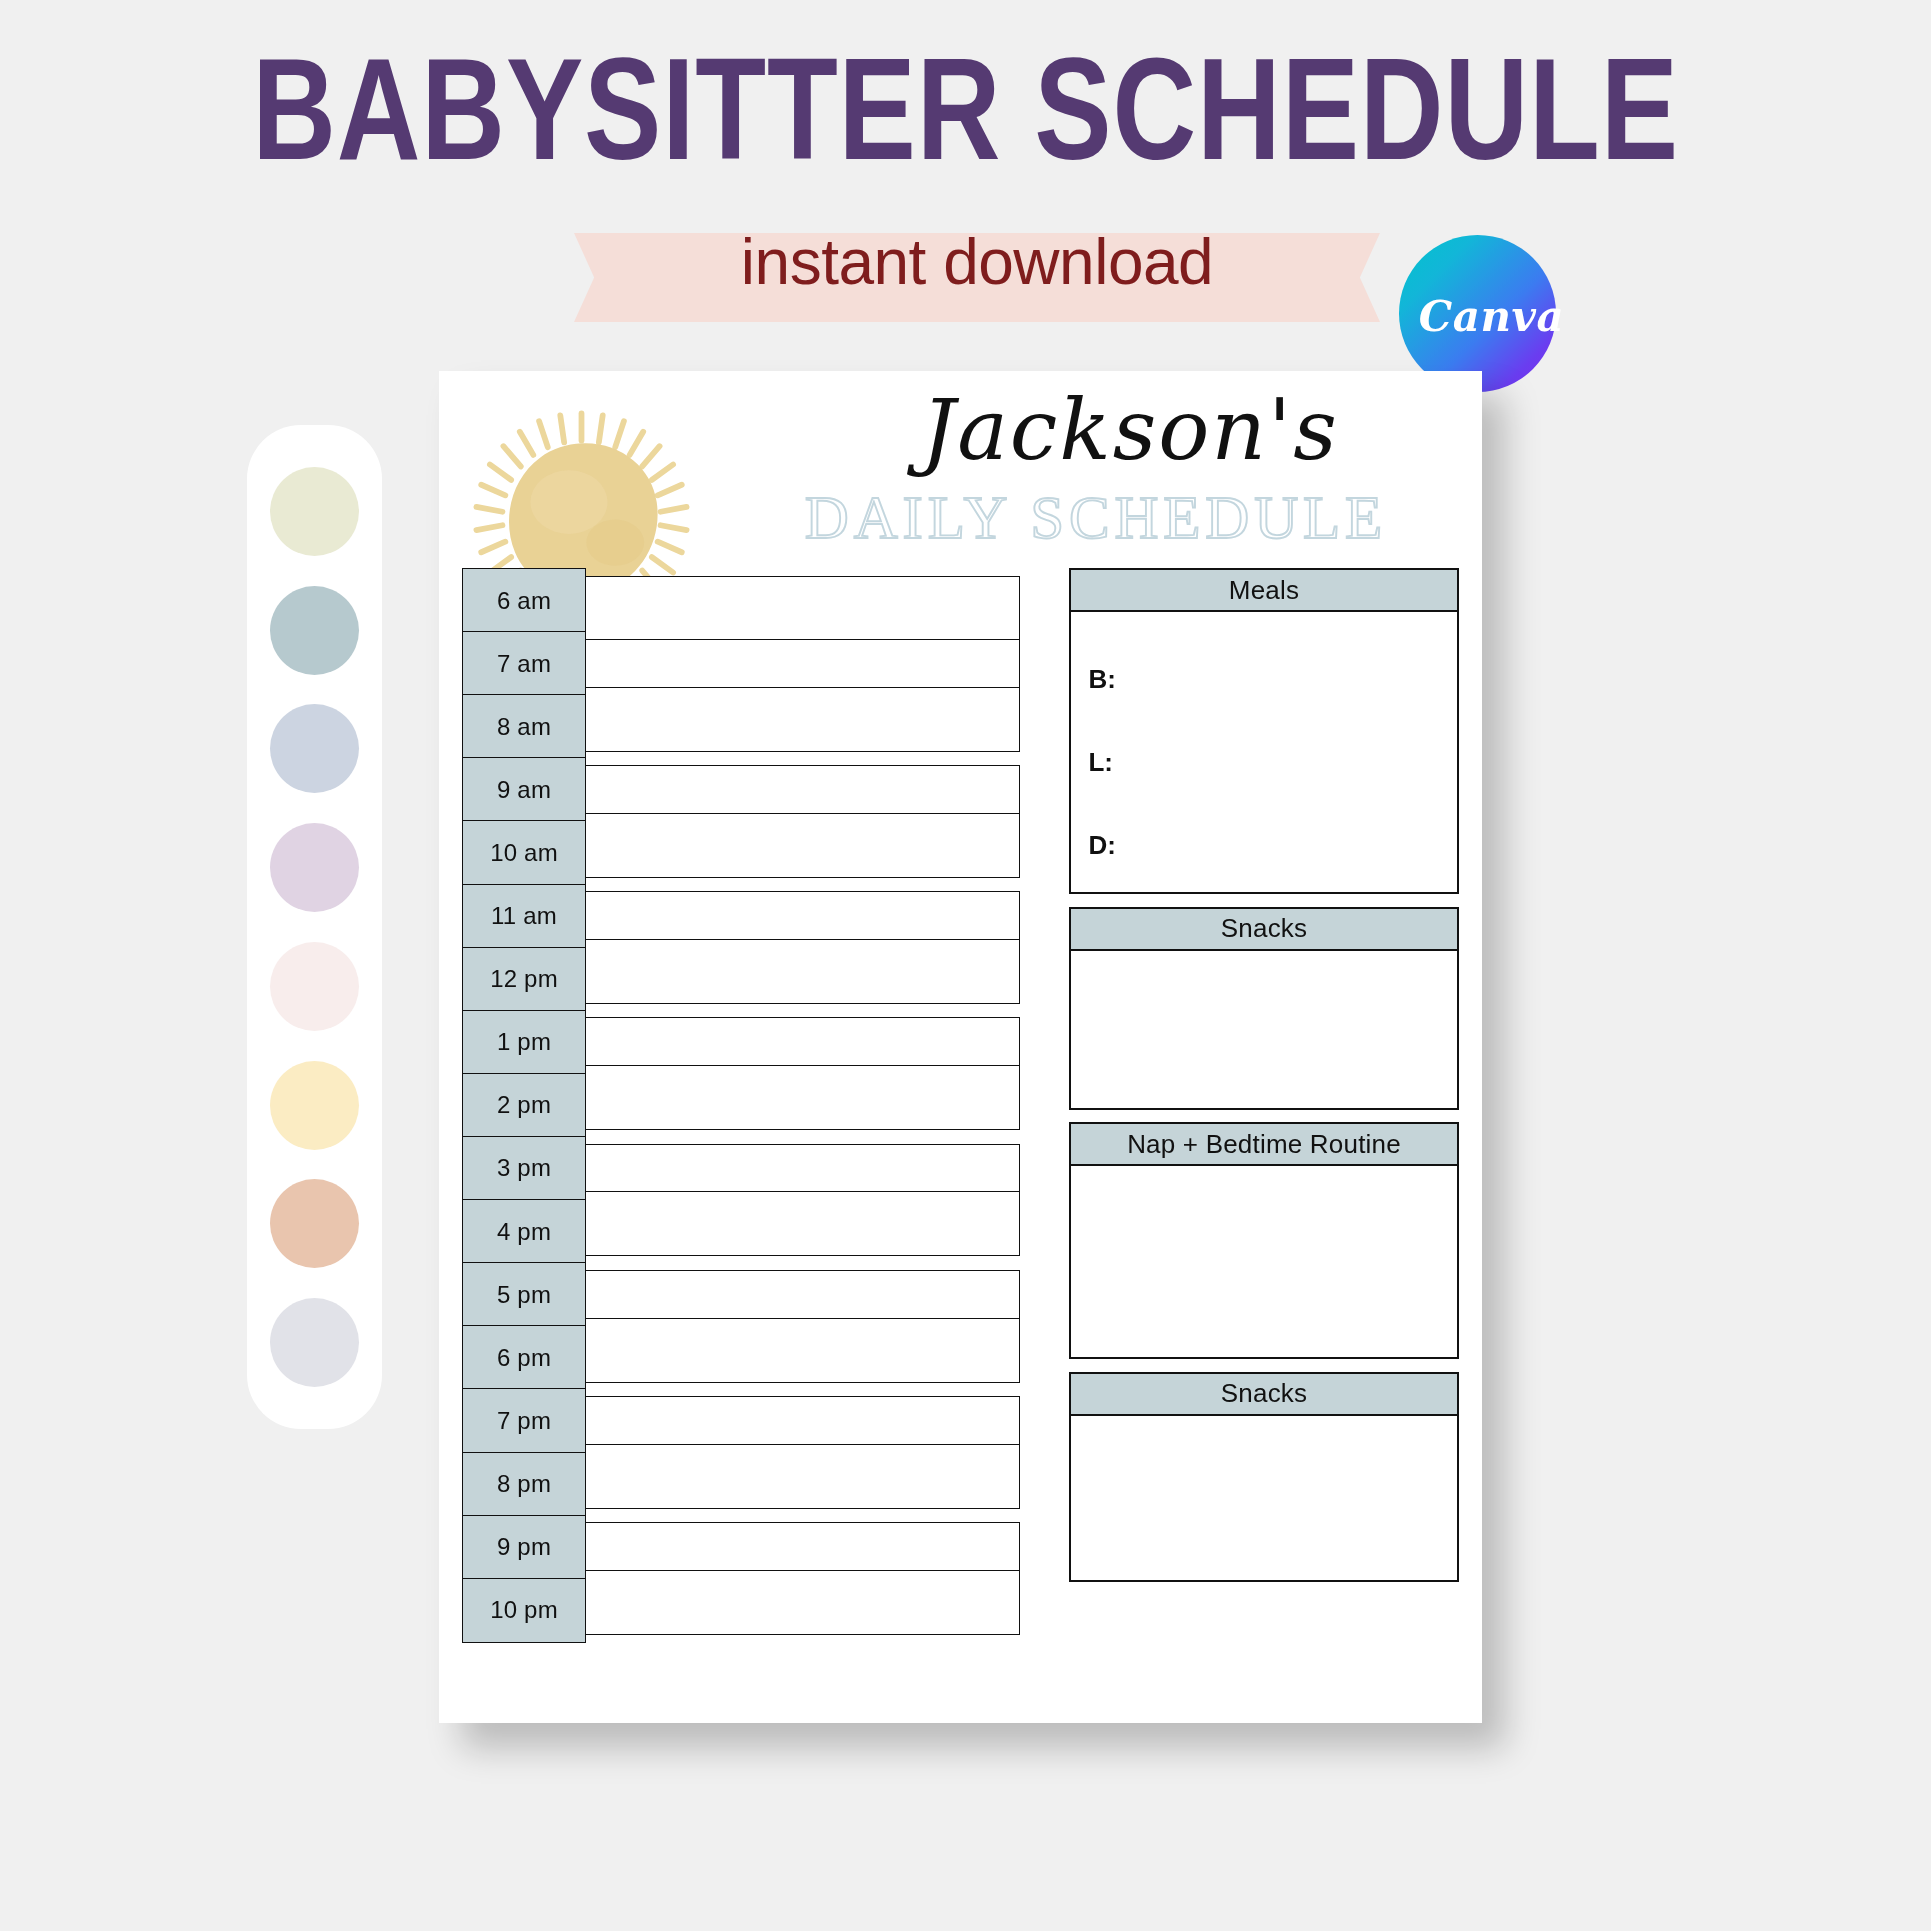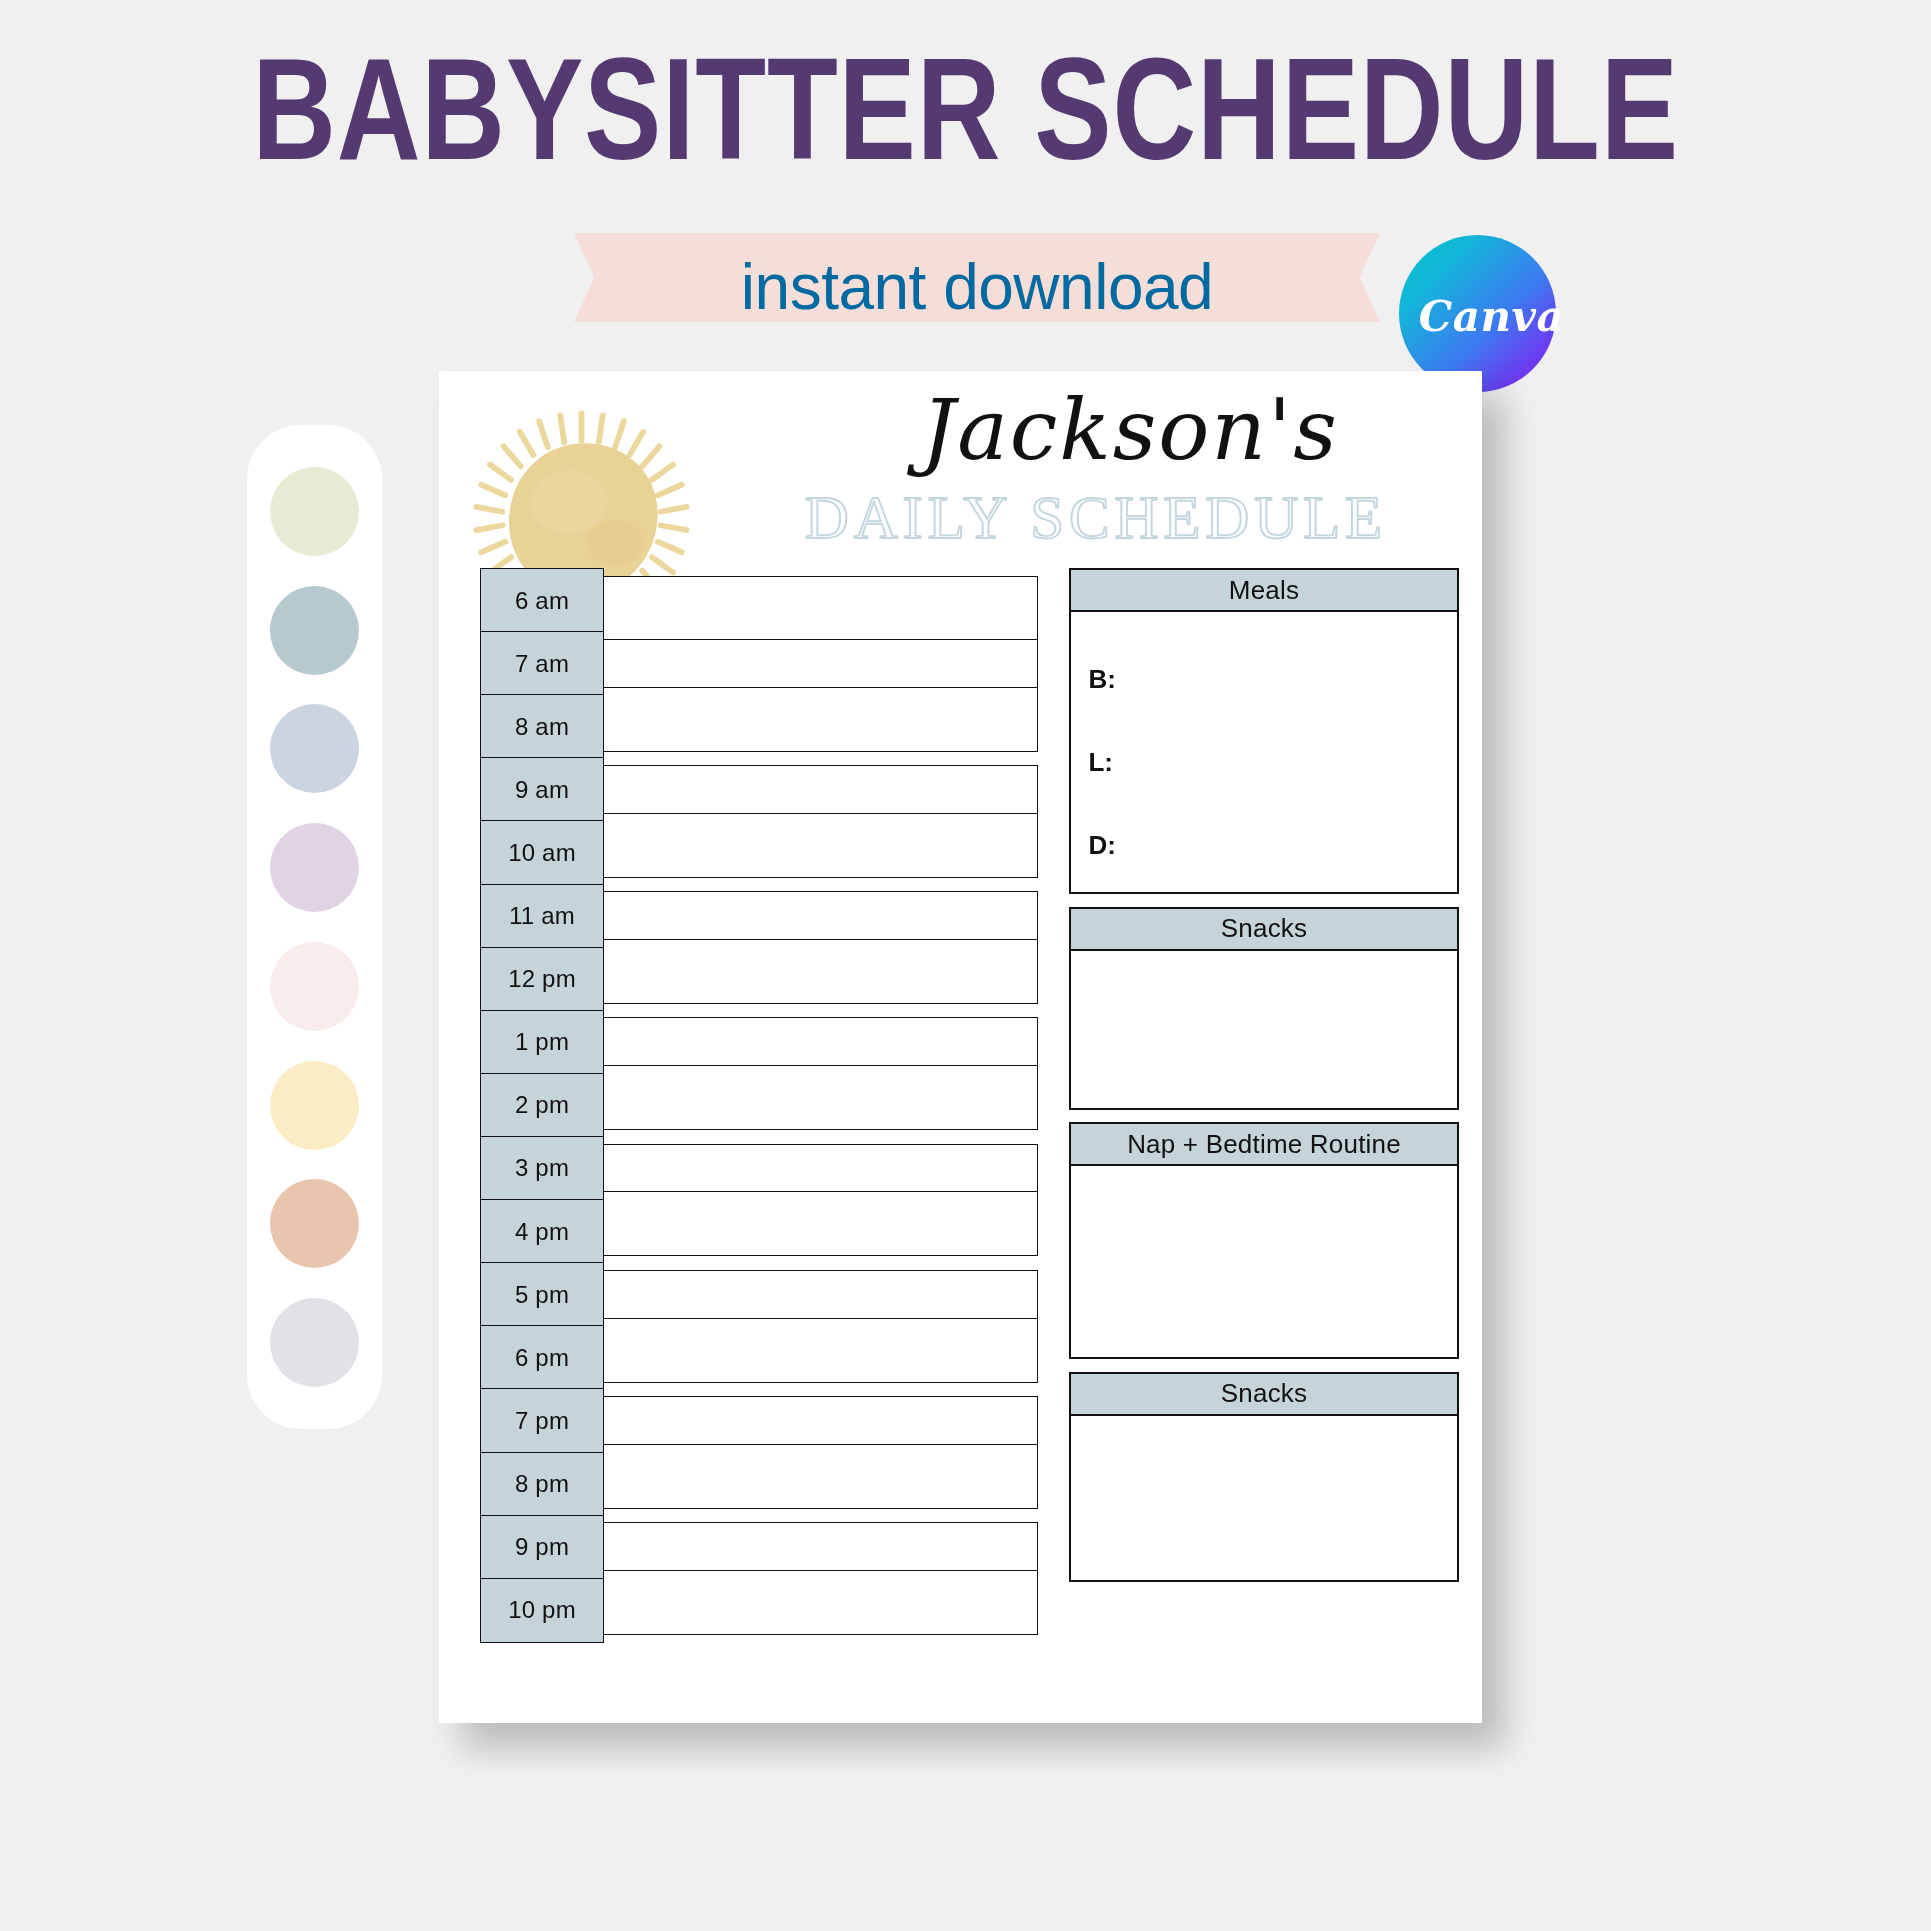--- a/index.html
+++ b/index.html
@@ -44,30 +44,30 @@
     top: 233px;
     left: 574px;
     width: 806px;
     height: 89px;
     background: #f5ded8;
     -webkit-clip-path: polygon(0 0, 100% 0, 97.5% 50%, 100% 100%, 0 100%, 2.5% 50%);
     clip-path: polygon(0 0, 100% 0, 97.5% 50%, 100% 100%, 0 100%, 2.5% 50%);
   }
   .ribbon-text {
     position: absolute;
-    top: 242px;
+    top: 217px;
     left: 574px;
     width: 806px;
     height: 89px;
     display: flex;
     align-items: center;
     justify-content: center;
     font-size: 64px;
     font-weight: 400;
-    color: #0369a1;
+    color: #7f1d1d;
     letter-spacing: -0.5px;
     white-space: nowrap;
   }
 
   
   .canva-badge {
     position: absolute;
     top: 235px;
     left: 1399px;
     width: 157px;
@@ -172,21 +172,21 @@
     letter-spacing: 4.8px;
     color: transparent;
     -webkit-text-stroke: 1.9px #c3d6de;
     white-space: nowrap;
   }
 
   
   .time-table {
     position: absolute;
     top: 197px;
-    left: 41px;
+    left: 23px;
     width: 558px;
   }
   .time-row {
     display: flex;
     align-items: stretch;
     height: 65px;
     margin-bottom: -1.9px;
   }
   .time-label {
     width: 124px;

